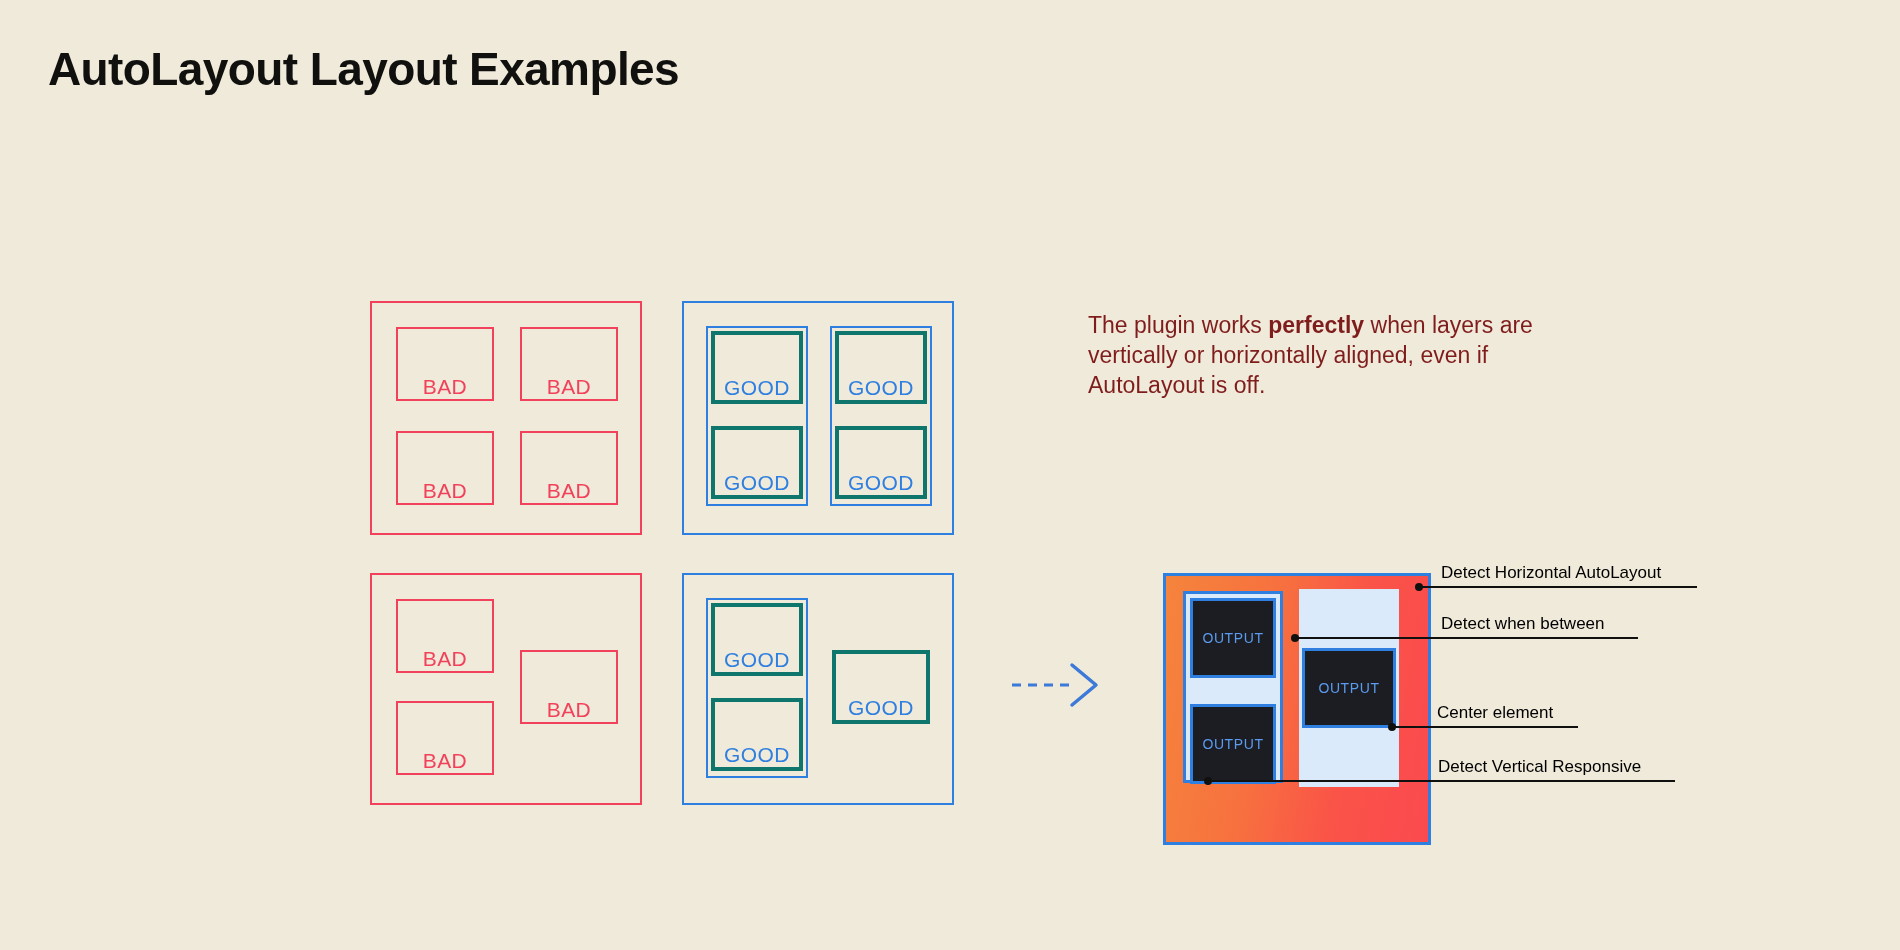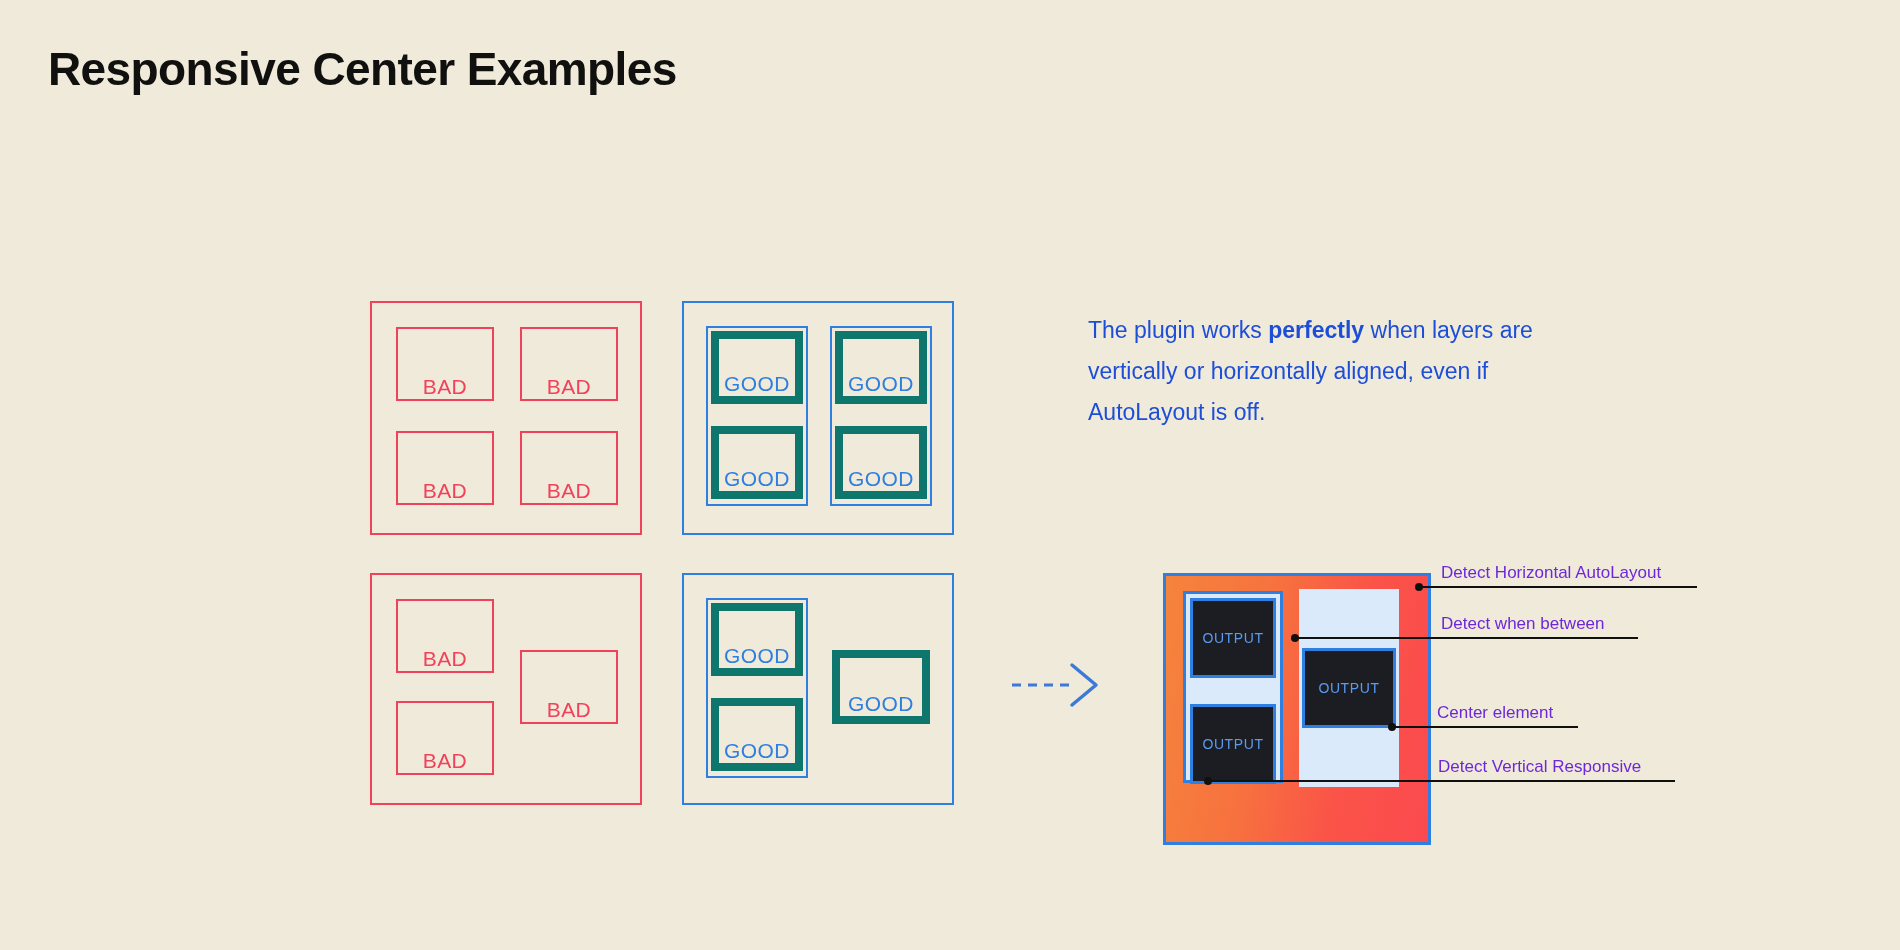--- a/index.html
+++ b/index.html
@@ -44,21 +44,21 @@
     align-items: flex-end;
     justify-content: center;
     font-size: 21px;
     letter-spacing: 0.4px;
   }
   .cell.bad {
     border: 2px solid #F2415A;
     color: #F2415A;
   }
   .cell.good {
-    border: 8px solid #0f766e;
+    border: 4px solid #0f766e;
     color: #2F7FE0;
   }
 
   
   .group {
     position: absolute;
     box-sizing: border-box;
     border: 2px solid #2F7FE0;
   }
 
@@ -70,23 +70,23 @@
     width: 90px;
     height: 50px;
   }
 
   
   .copy {
     position: absolute;
     left: 1088px;
     top: 310px;
     width: 470px;
-    color: #1d4ed8;
+    color: #7f1d1d;
     font-size: 23px;
-    line-height: 41px;
+    line-height: 30px;
   }
   .copy p { margin: 0 0 29px 0; }
   .copy b { font-weight: bold; }
 
   
   .figure {
     position: absolute;
     left: 1163px;
     top: 573px;
     width: 268px;
@@ -157,28 +157,28 @@
     top: -3px;
     width: 8px;
     height: 8px;
     border-radius: 50%;
     background: #10100E;
   }
   .callout .c-label {
     position: absolute;
     bottom: 3px;
     font-size: 17px;
-    color: #6d28d9;
+    color: #000000;
     white-space: nowrap;
   }
 </style>
 </head>
 <body>
 
-<div class="page-title">Responsive Center Examples</div>
+<div class="page-title">AutoLayout Layout Examples</div>
 
 <div class="frame bad" style="left:370px; top:301px; width:272px; height:234px;">
   <div class="cell bad" style="left:24px; top:24px; width:98px; height:74px;">
     <span>BAD</span>
   </div>
   <div class="cell bad" style="left:148px; top:24px; width:98px; height:74px;">
     <span>BAD</span>
   </div>
   <div class="cell bad" style="left:24px; top:128px; width:98px; height:74px;">
     <span>BAD</span>

